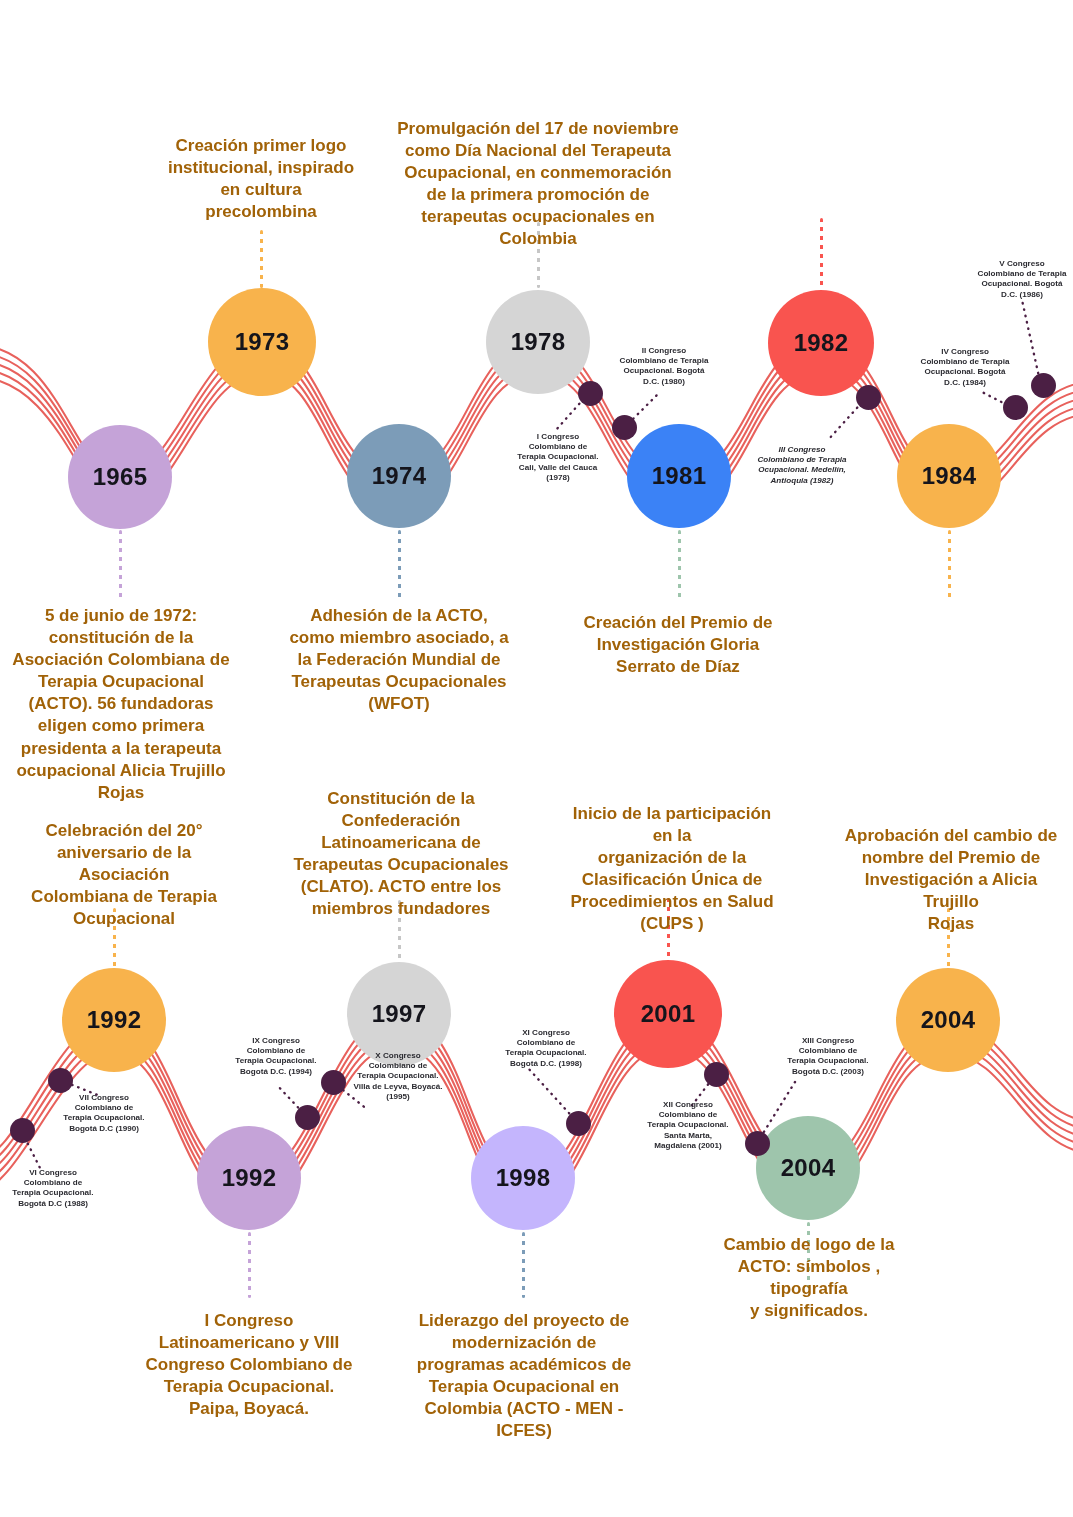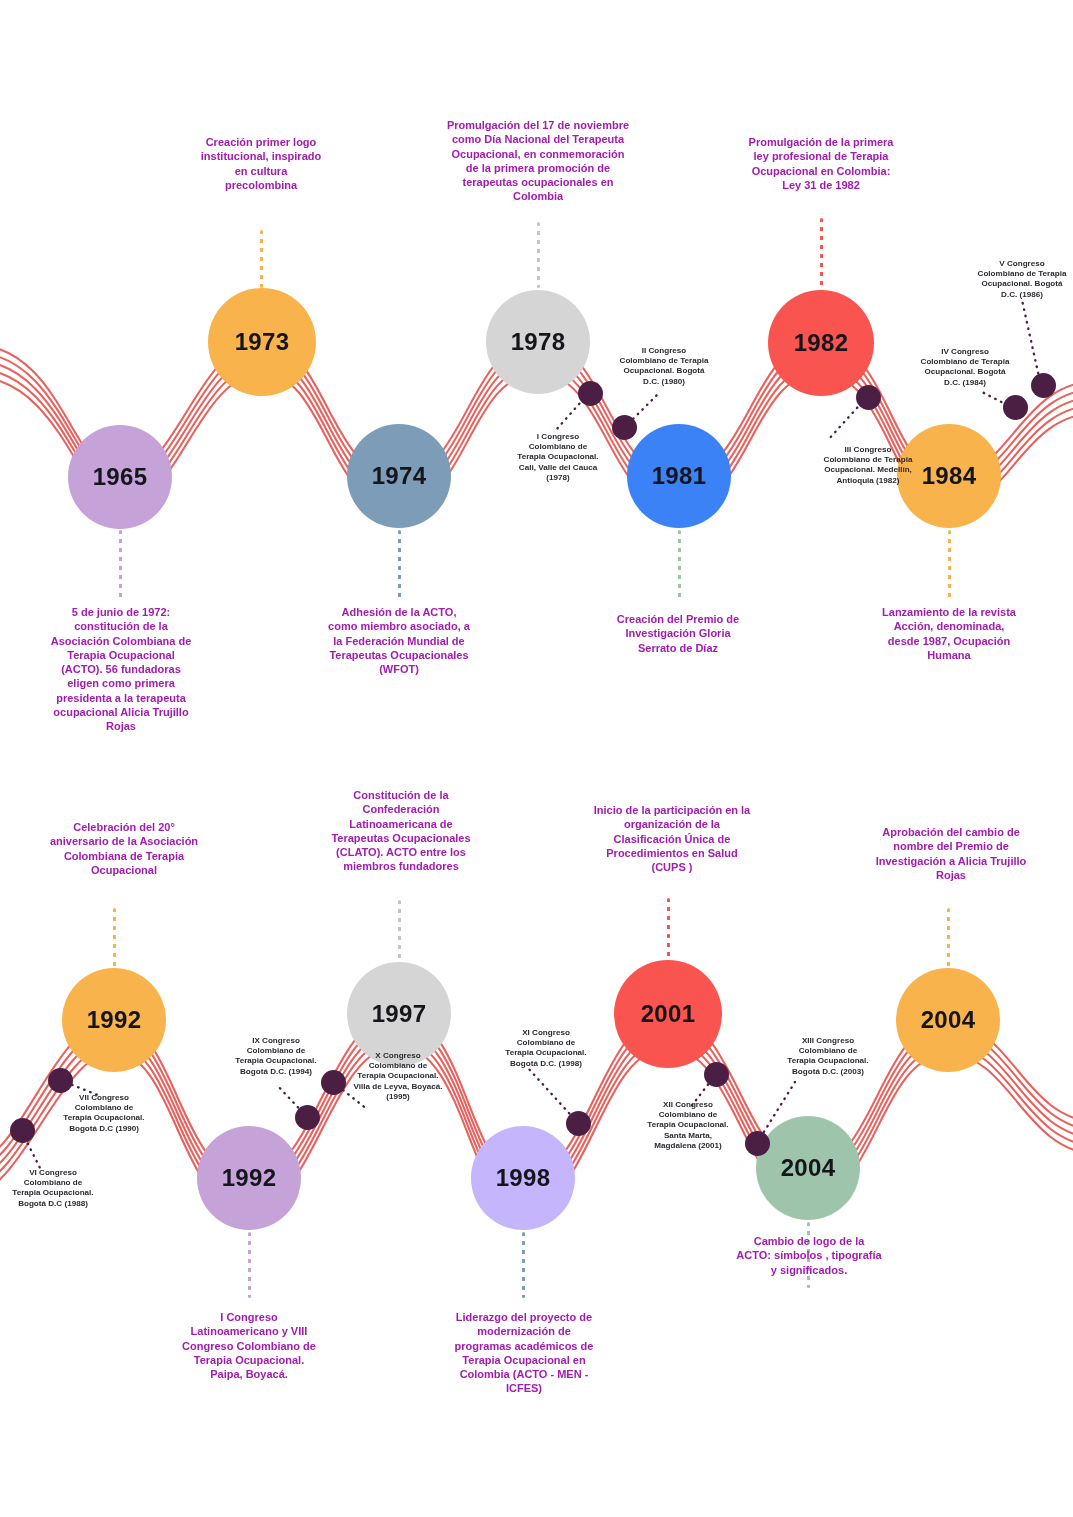--- a/index.html
+++ b/index.html
@@ -3,22 +3,22 @@
 <meta charset="utf-8">
 <style>
   html,body{margin:0;padding:0;background:#ffffff;}
   body{width:1073px;height:1517px;position:relative;overflow:hidden;
        font-family:"Liberation Sans","DejaVu Sans",sans-serif;color:#1b1b22;}
   .stage{position:absolute;inset:0;width:1073px;height:1517px;}
   svg.waves{position:absolute;left:0;top:0;width:1073px;height:1517px;overflow:visible;}
   .node{position:absolute;border-radius:50%;display:flex;align-items:center;
         justify-content:center;box-sizing:border-box;}
   .node span{font-weight:700;font-size:24px;letter-spacing:.3px;color:#15151c;}
-  .cap{position:absolute;text-align:center;font-size:11px;line-height:1.30;
-       font-weight:700;color:#a21caf;white-space:pre-line;}
+  .cap{position:absolute;text-align:center;font-size:17px;line-height:1.30;
+       font-weight:700;color:#a16207;white-space:pre-line;}
   .micro{position:absolute;text-align:center;font-size:8.1px;line-height:1.26;
          font-weight:700;color:#2b2b31;white-space:pre-line;}
   .dotline{position:absolute;width:3px;border-radius:2px;}
   .dot{position:absolute;border-radius:50%;}
 </style>
 </head>
 <body>
 
 <div class="stage">
 
@@ -91,62 +91,54 @@
   <div class="cap" style="left:150px;top:135px;width:222px;">Creación primer logo
 institucional, inspirado
 en cultura
 precolombina</div>
   <div class="cap" style="left:392px;top:118px;width:292px;">Promulgación del 17 de noviembre
 como Día Nacional del Terapeuta
 Ocupacional, en conmemoración
 de la primera promoción de
 terapeutas ocupacionales en
 Colombia</div>
-  <div class="cap" style="left:712px;top:135px;width:218px;">Promulgación de la primera
-ley profesional de Terapia
-Ocupacional en Colombia:
-Ley 31 de 1982</div>
   <div class="cap" style="left:10px;top:605px;width:222px;">5 de junio de 1972:
 constitución de la
 Asociación Colombiana de
 Terapia Ocupacional
 (ACTO). 56 fundadoras
 eligen como primera
 presidenta a la terapeuta
 ocupacional Alicia Trujillo
 Rojas</div>
   <div class="cap" style="left:288px;top:605px;width:222px;">Adhesión de la ACTO,
 como miembro asociado, a
 la Federación Mundial de
 Terapeutas Ocupacionales
 (WFOT)</div>
   <div class="cap" style="left:570px;top:612px;width:216px;">Creación del Premio de
 Investigación Gloria
 Serrato de Díaz</div>
-  <div class="cap" style="left:840px;top:605px;width:218px;">Lanzamiento de la revista
-Acción, denominada,
-desde 1987, Ocupación
-Humana</div>
 
   <div class="dot" style="left:578px;top:381px;width:25px;height:25px;background:#4b1f44;"></div>
   <div class="dot" style="left:612px;top:415px;width:25px;height:25px;background:#4b1f44;"></div>
   <div class="dot" style="left:856px;top:385px;width:25px;height:25px;background:#4b1f44;"></div>
   <div class="dot" style="left:1003px;top:395px;width:25px;height:25px;background:#4b1f44;"></div>
   <div class="dot" style="left:1031px;top:373px;width:25px;height:25px;background:#4b1f44;"></div>
 
   <div class="micro" style="left:494px;top:432px;width:128px;">I Congreso
 Colombiano de
 Terapia Ocupacional.
 Cali, Valle del Cauca
 (1978)</div>
   <div class="micro" style="left:597px;top:346px;width:134px;">II Congreso
 Colombiano de Terapia
 Ocupacional. Bogotá
 D.C. (1980)</div>
-  <div class="micro" style="left:801px;top:445px;width:134px;">III Congreso
+  <div class="micro" style="left:735px;top:445px;width:134px;font-style:italic;">III Congreso
 Colombiano de Terapia
 Ocupacional. Medellín,
 Antioquia (1982)</div>
   <div class="micro" style="left:898px;top:347px;width:134px;">IV Congreso
 Colombiano de Terapia
 Ocupacional. Bogotá
 D.C. (1984)</div>
   <div class="micro" style="left:955px;top:259px;width:134px;">V Congreso
 Colombiano de Terapia
 Ocupacional. Bogotá

